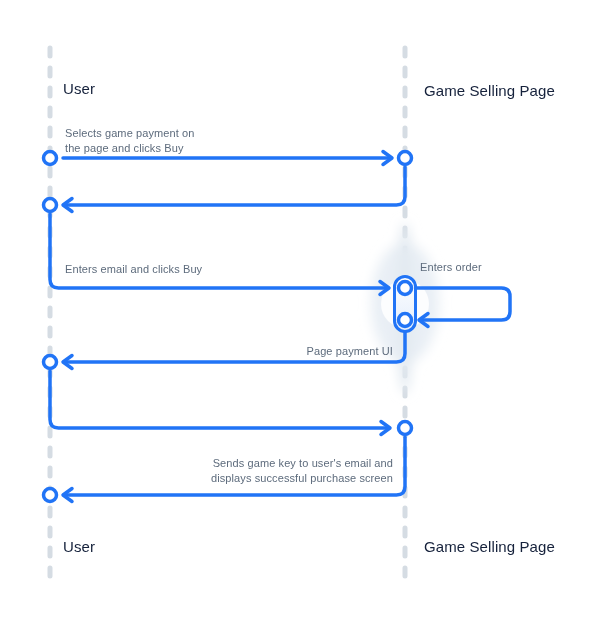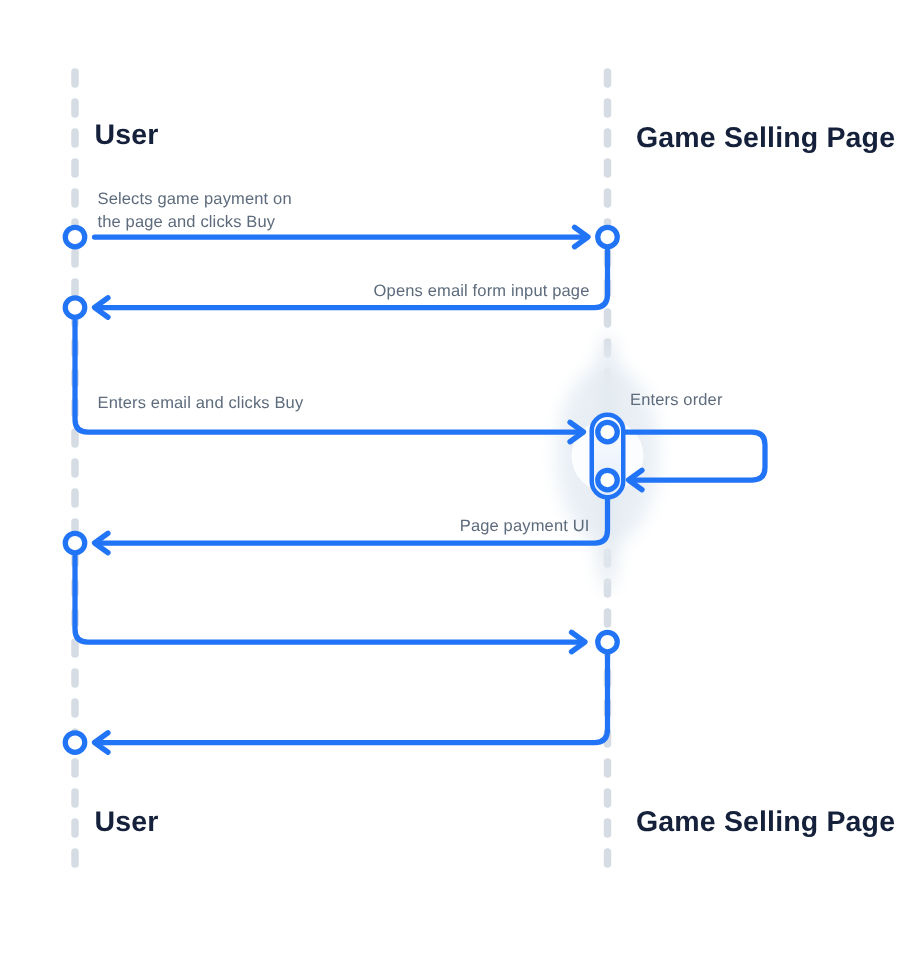--- a/index.html
+++ b/index.html
@@ -19,21 +19,21 @@
   .msg-line{stroke:var(--accent-blue);stroke-width:3.5;fill:none;stroke-linecap:round;stroke-linejoin:round;}
   .arrow-head{stroke:var(--accent-blue);stroke-width:3.5;fill:none;stroke-linecap:round;stroke-linejoin:round;}
   .node-circle{fill:#FFFFFF;stroke:var(--accent-blue);stroke-width:3.5;}
   .capsule{fill:url(#capsuleGrad);stroke:var(--accent-blue);stroke-width:3;}
   .msg-label{
     position:absolute;font-size:11px;line-height:1.32;color:var(--message-text);
     white-space:pre-line;letter-spacing:.1px;
   }
   .msg-label.right{text-align:right;}
   .actor-label{
-    position:absolute;font-size:19px;font-weight:700;line-height:1.2;
+    position:absolute;font-size:15px;font-weight:400;line-height:1.2;
     color:var(--actor-text);letter-spacing:.1px;white-space:nowrap;
   }
 </style>
 </head>
 <body>
 
 <div class="stage">
 
   <svg width="600" height="635" viewBox="0 0 600 635">
     <defs>
@@ -102,18 +102,19 @@
     <circle class="node-circle" cx="50" cy="495" r="6.5"></circle>
   </svg>
 
   <div class="actor-label" style="left:63px;top:80px">User</div>
   <div class="actor-label" style="left:424px;top:82px">Game Selling Page</div>
   <div class="actor-label" style="left:63px;top:538px">User</div>
   <div class="actor-label" style="left:424px;top:538px">Game Selling Page</div>
 
   <div class="msg-label" style="left:65px;top:126px">Selects game payment on
 the page and clicks Buy</div>
-  <div class="msg-label right" style="right:207px;top:187px">Opens email form input page</div>
   <div class="msg-label" style="left:65px;top:262px">Enters email and clicks Buy</div>
   <div class="msg-label" style="left:420px;top:260px">Enters order</div>
   <div class="msg-label right" style="right:207px;top:344px">Page payment UI</div>
+  <div class="msg-label right" style="right:207px;top:456px">Sends game key to user's email and
+displays successful purchase screen</div>
 
 </div>
 
 </body></html>

